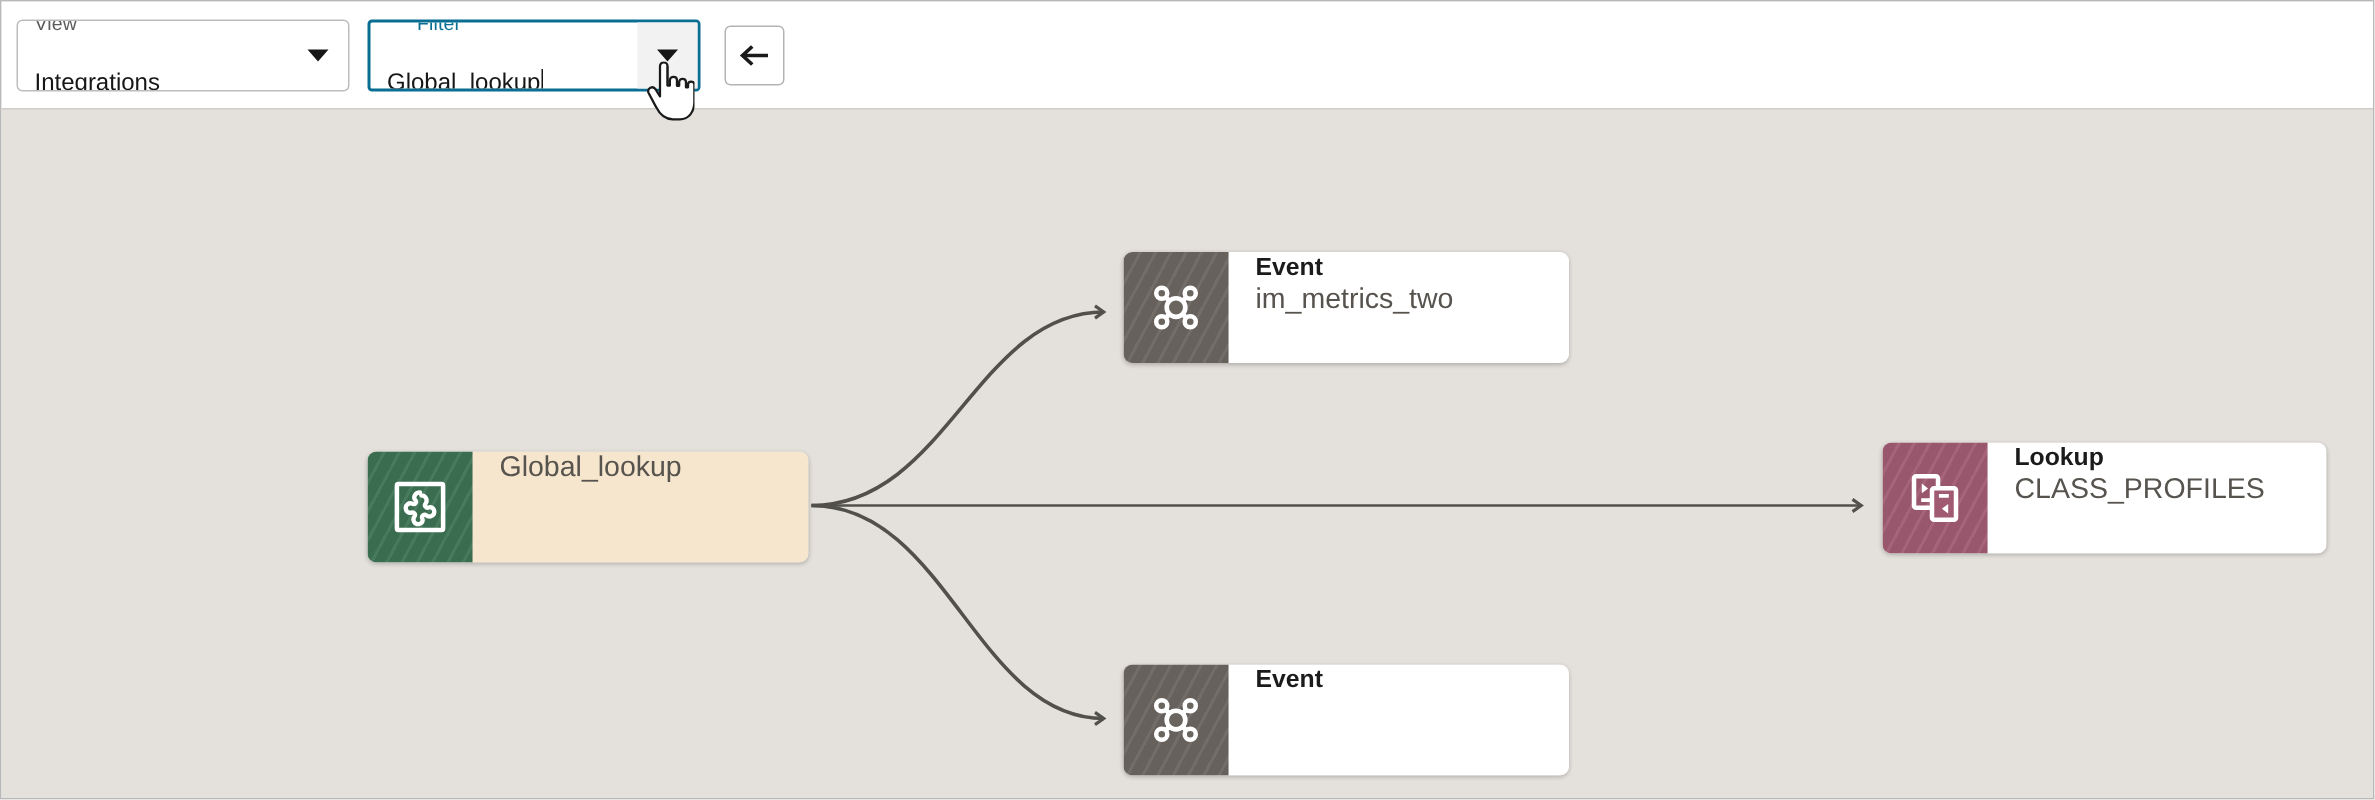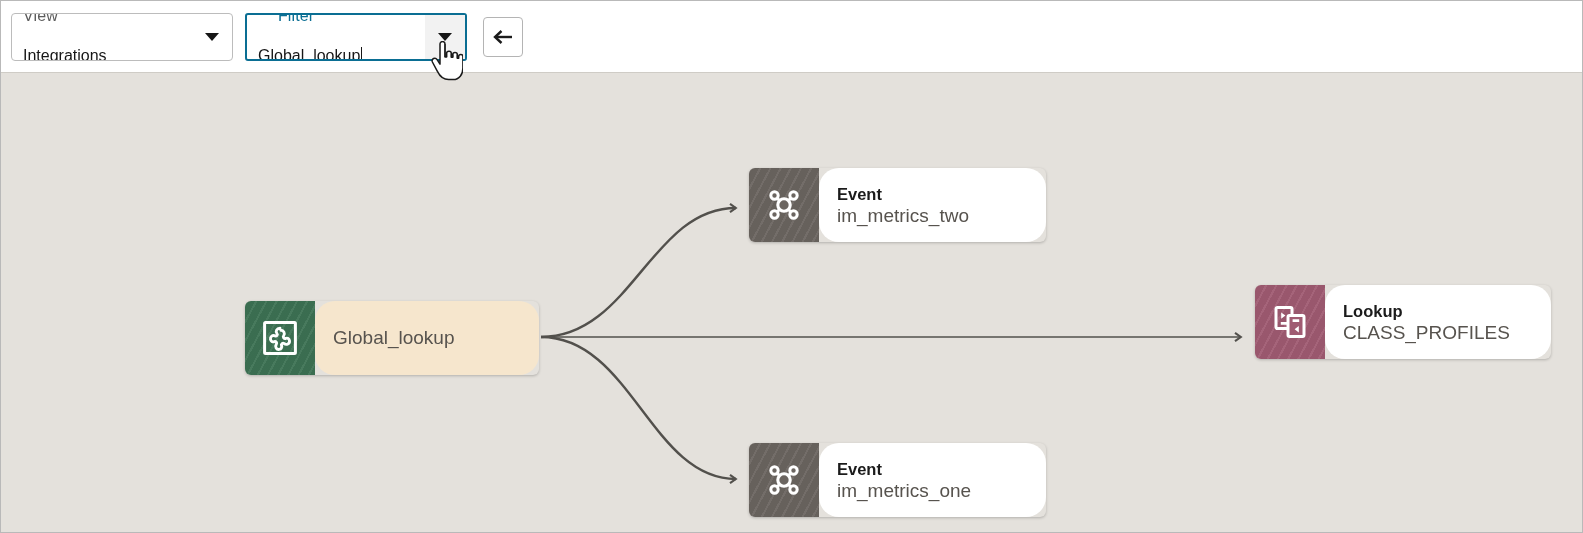--- a/index.html
+++ b/index.html
@@ -45,21 +45,21 @@
     border-radius: 3px;
   }
   .combo-textwrap {
     flex: 1;
     display: flex; flex-direction: column;
     justify-content: center;
     padding-left: 11px;
     overflow: hidden;
   }
   .combo-label {
-    font-size: 16px;
+    font-size: 13px;
     color: #5c5c5c;
     line-height: 13px;
     letter-spacing: 0.1px;
   }
   .filter-combo .combo-label { color: #0a6e93; padding-left: 20px; }
   .combo-value {
     font-size: 16px;
     color: #161616;
     line-height: 19px;
     white-space: nowrap;
@@ -140,23 +140,21 @@
       rgba(255,255,255,0.055) 0px,
       rgba(255,255,255,0.055) 2px,
       rgba(0,0,0,0.045) 2px,
       rgba(0,0,0,0.045) 9px);
     pointer-events: none;
   }
   .node-icon svg { position: relative; z-index: 2; }
   .node-body {
     flex: 1;
     display: flex; flex-direction: column;
-    justify-content: center;
     padding-left: 18px;
-    border-radius: 20px;
   }
   .node-title {
     font-size: 16.5px;
     font-weight: bold;
     color: #1b1b1b;
     line-height: 21px;
   }
   .node-sub {
     font-size: 19px;
     color: #57534e;
@@ -176,21 +174,21 @@
   #node-event-two .node-icon { background: #6b6560; }
   #node-event-two .node-body { background: #ffffff; }
 
   #node-event-one {
     left: 748px; top: 370px; width: 297px;
   }
   #node-event-one .node-icon { background: #6b6560; }
   #node-event-one .node-body { background: #ffffff; }
 
   #node-lookup {
-    left: 1254px; top: 212px; width: 296px;
+    left: 1254px; top: 222px; width: 296px;
   }
   #node-lookup .node-icon { background: #a05b72; }
   #node-lookup .node-body { background: #ffffff; }
 </style>
 </head>
 <body>
 
 <div id="app">
 
   <div id="toolbar">
@@ -307,21 +305,20 @@
           <line x1="26.5" y1="11.5" x2="11.5" y2="26.5" stroke="#ffffff" stroke-width="3.1"></line>
           <circle cx="19" cy="19" r="6.2" fill="#6b6560" stroke="#ffffff" stroke-width="3.1"></circle>
           <circle cx="9.5" cy="9.5" r="3.7" fill="#6b6560" stroke="#ffffff" stroke-width="3"></circle>
           <circle cx="28.5" cy="9.5" r="3.7" fill="#6b6560" stroke="#ffffff" stroke-width="3"></circle>
           <circle cx="9.5" cy="28.5" r="3.7" fill="#6b6560" stroke="#ffffff" stroke-width="3"></circle>
           <circle cx="28.5" cy="28.5" r="3.7" fill="#6b6560" stroke="#ffffff" stroke-width="3"></circle>
         </svg>
       </div>
       <div class="node-body">
         <div class="node-title">Event</div>
-        <div class="node-sub">im_metrics_one</div>
       </div>
     </div>
 
     <div class="node" id="node-lookup">
       <div class="node-icon">
         <svg width="38" height="38" viewBox="0 0 38 38">
           <rect x="5" y="4.5" width="16" height="21" rx="1.4" fill="none" stroke="#ffffff" stroke-width="3"></rect>
           <path d="M10.2 9.4 L14.4 12.6 L10.2 15.8" fill="#ffffff"></path>
           <line x1="9.8" y1="20.4" x2="16.4" y2="20.4" stroke="#ffffff" stroke-width="2.6"></line>
           <rect x="17" y="12.5" width="16" height="21" rx="1.4" fill="#a05b72" stroke="#ffffff" stroke-width="3"></rect>

